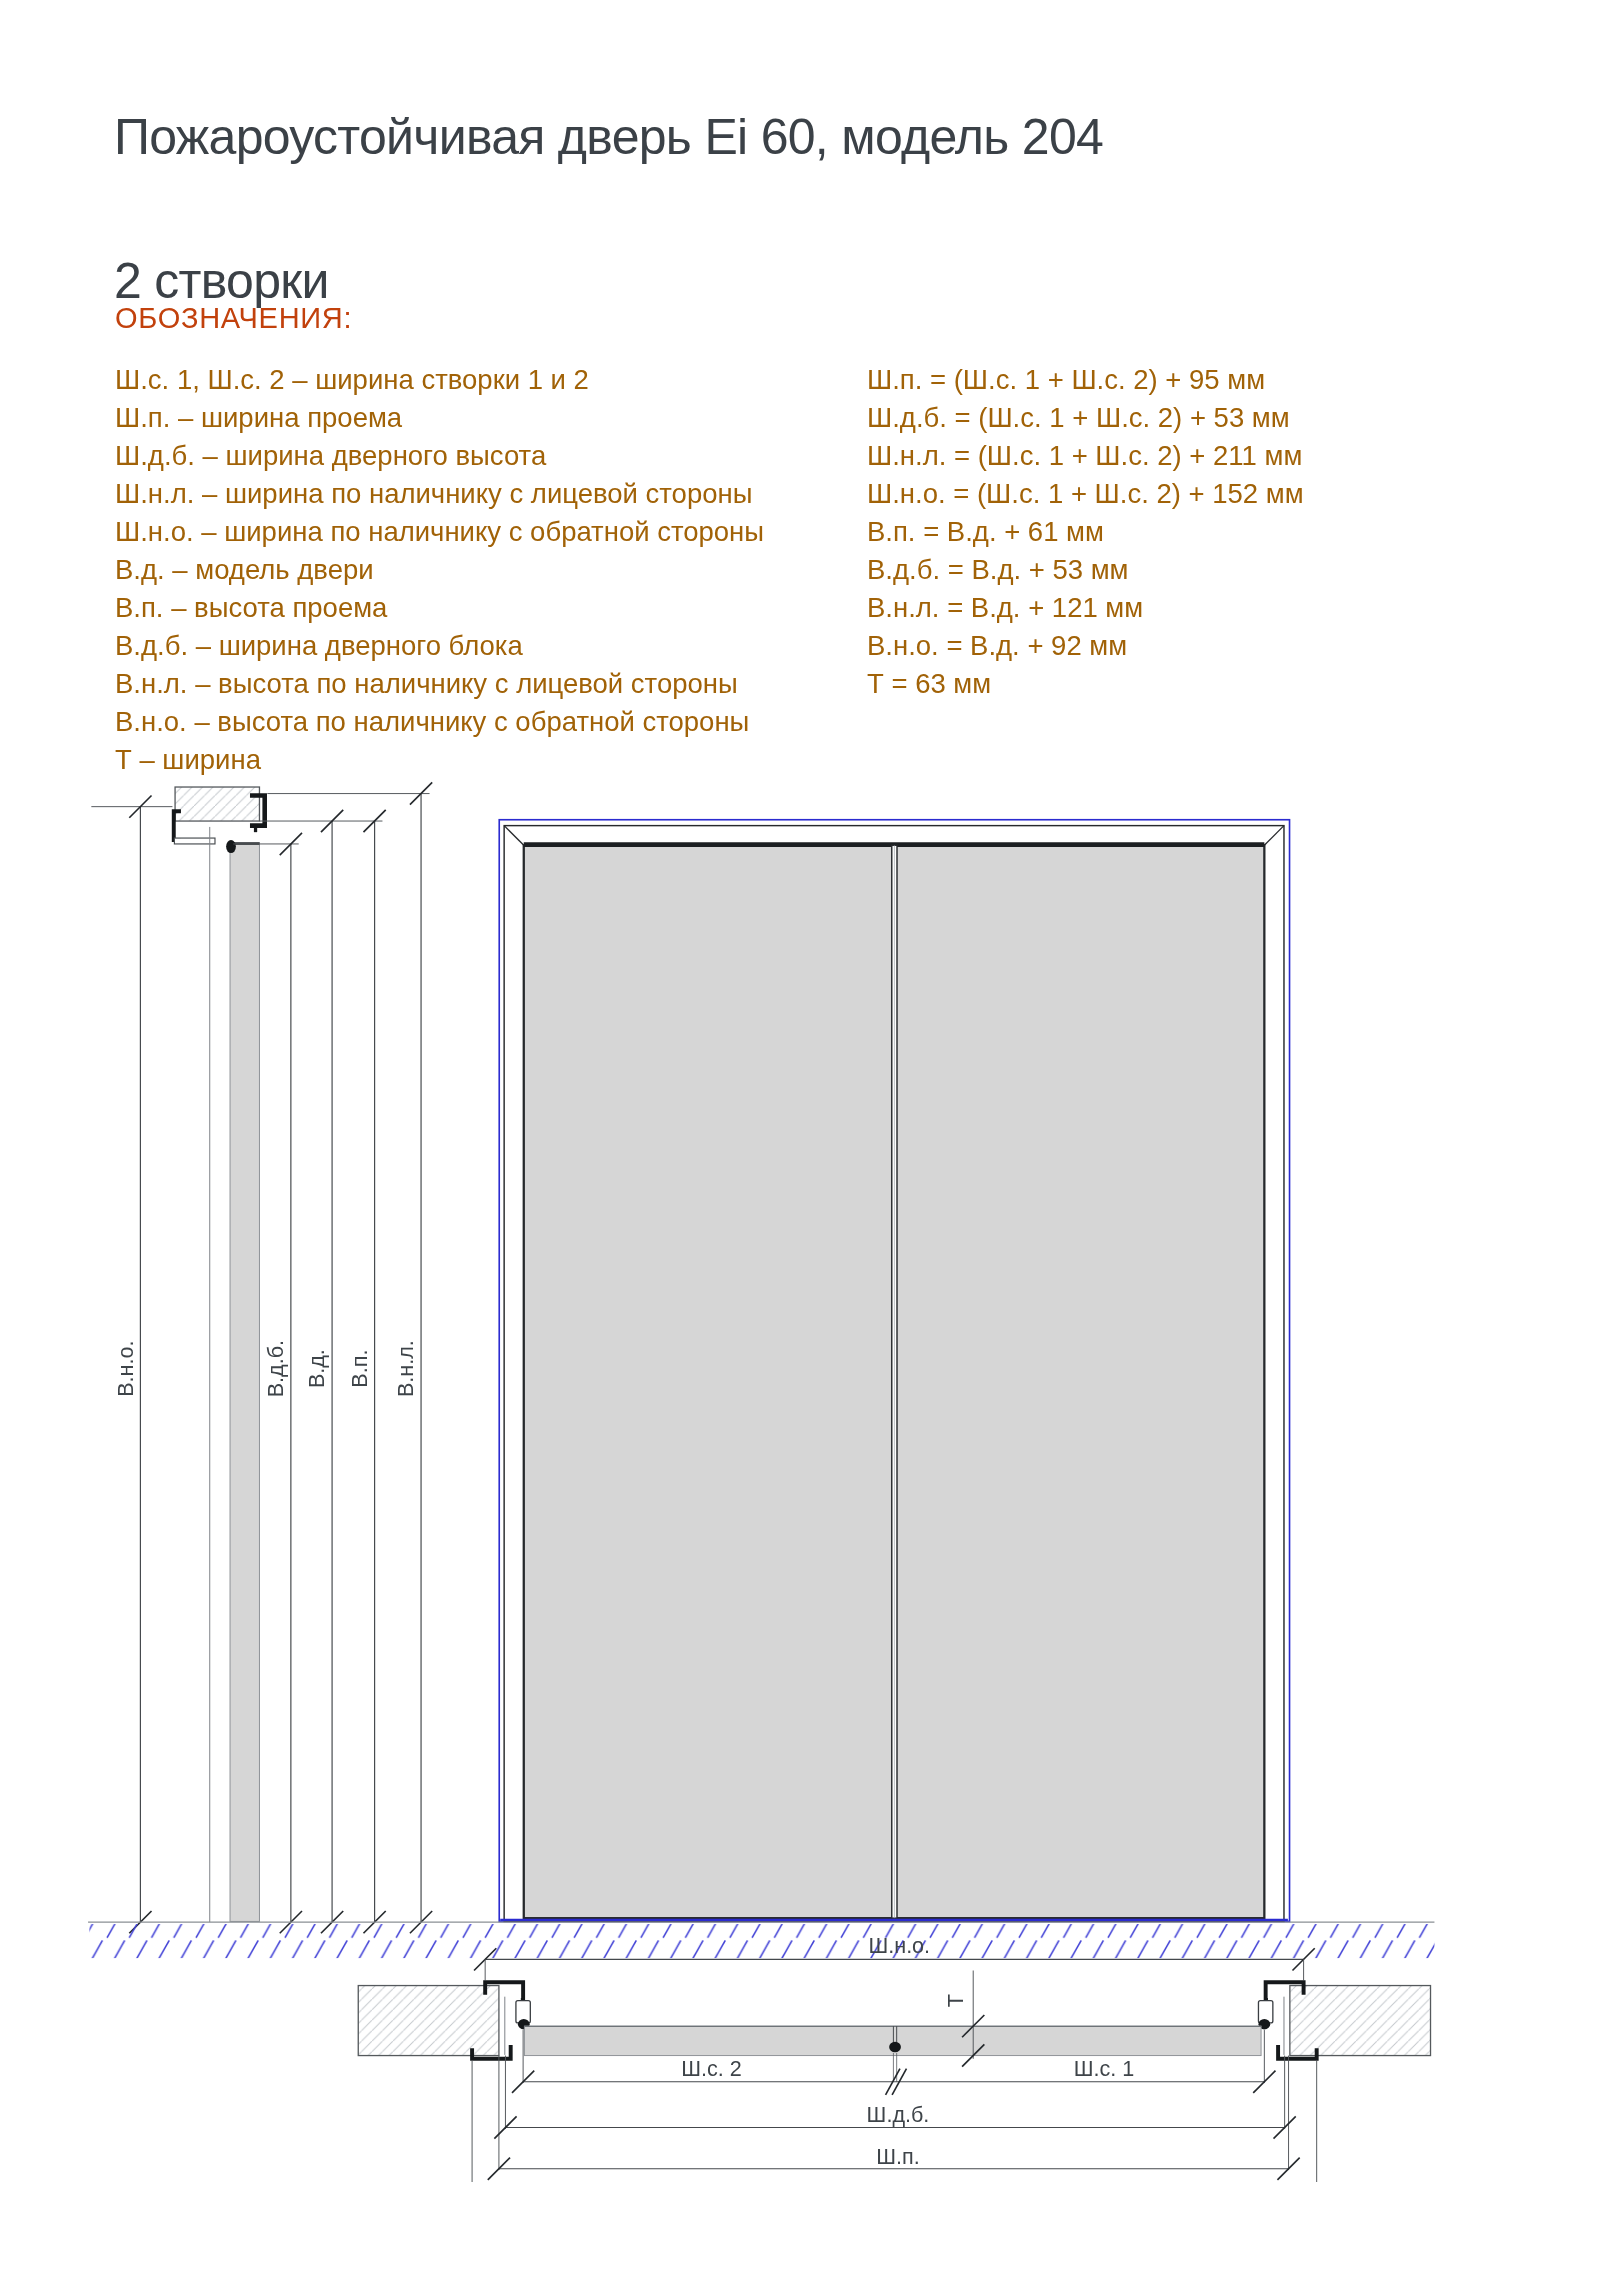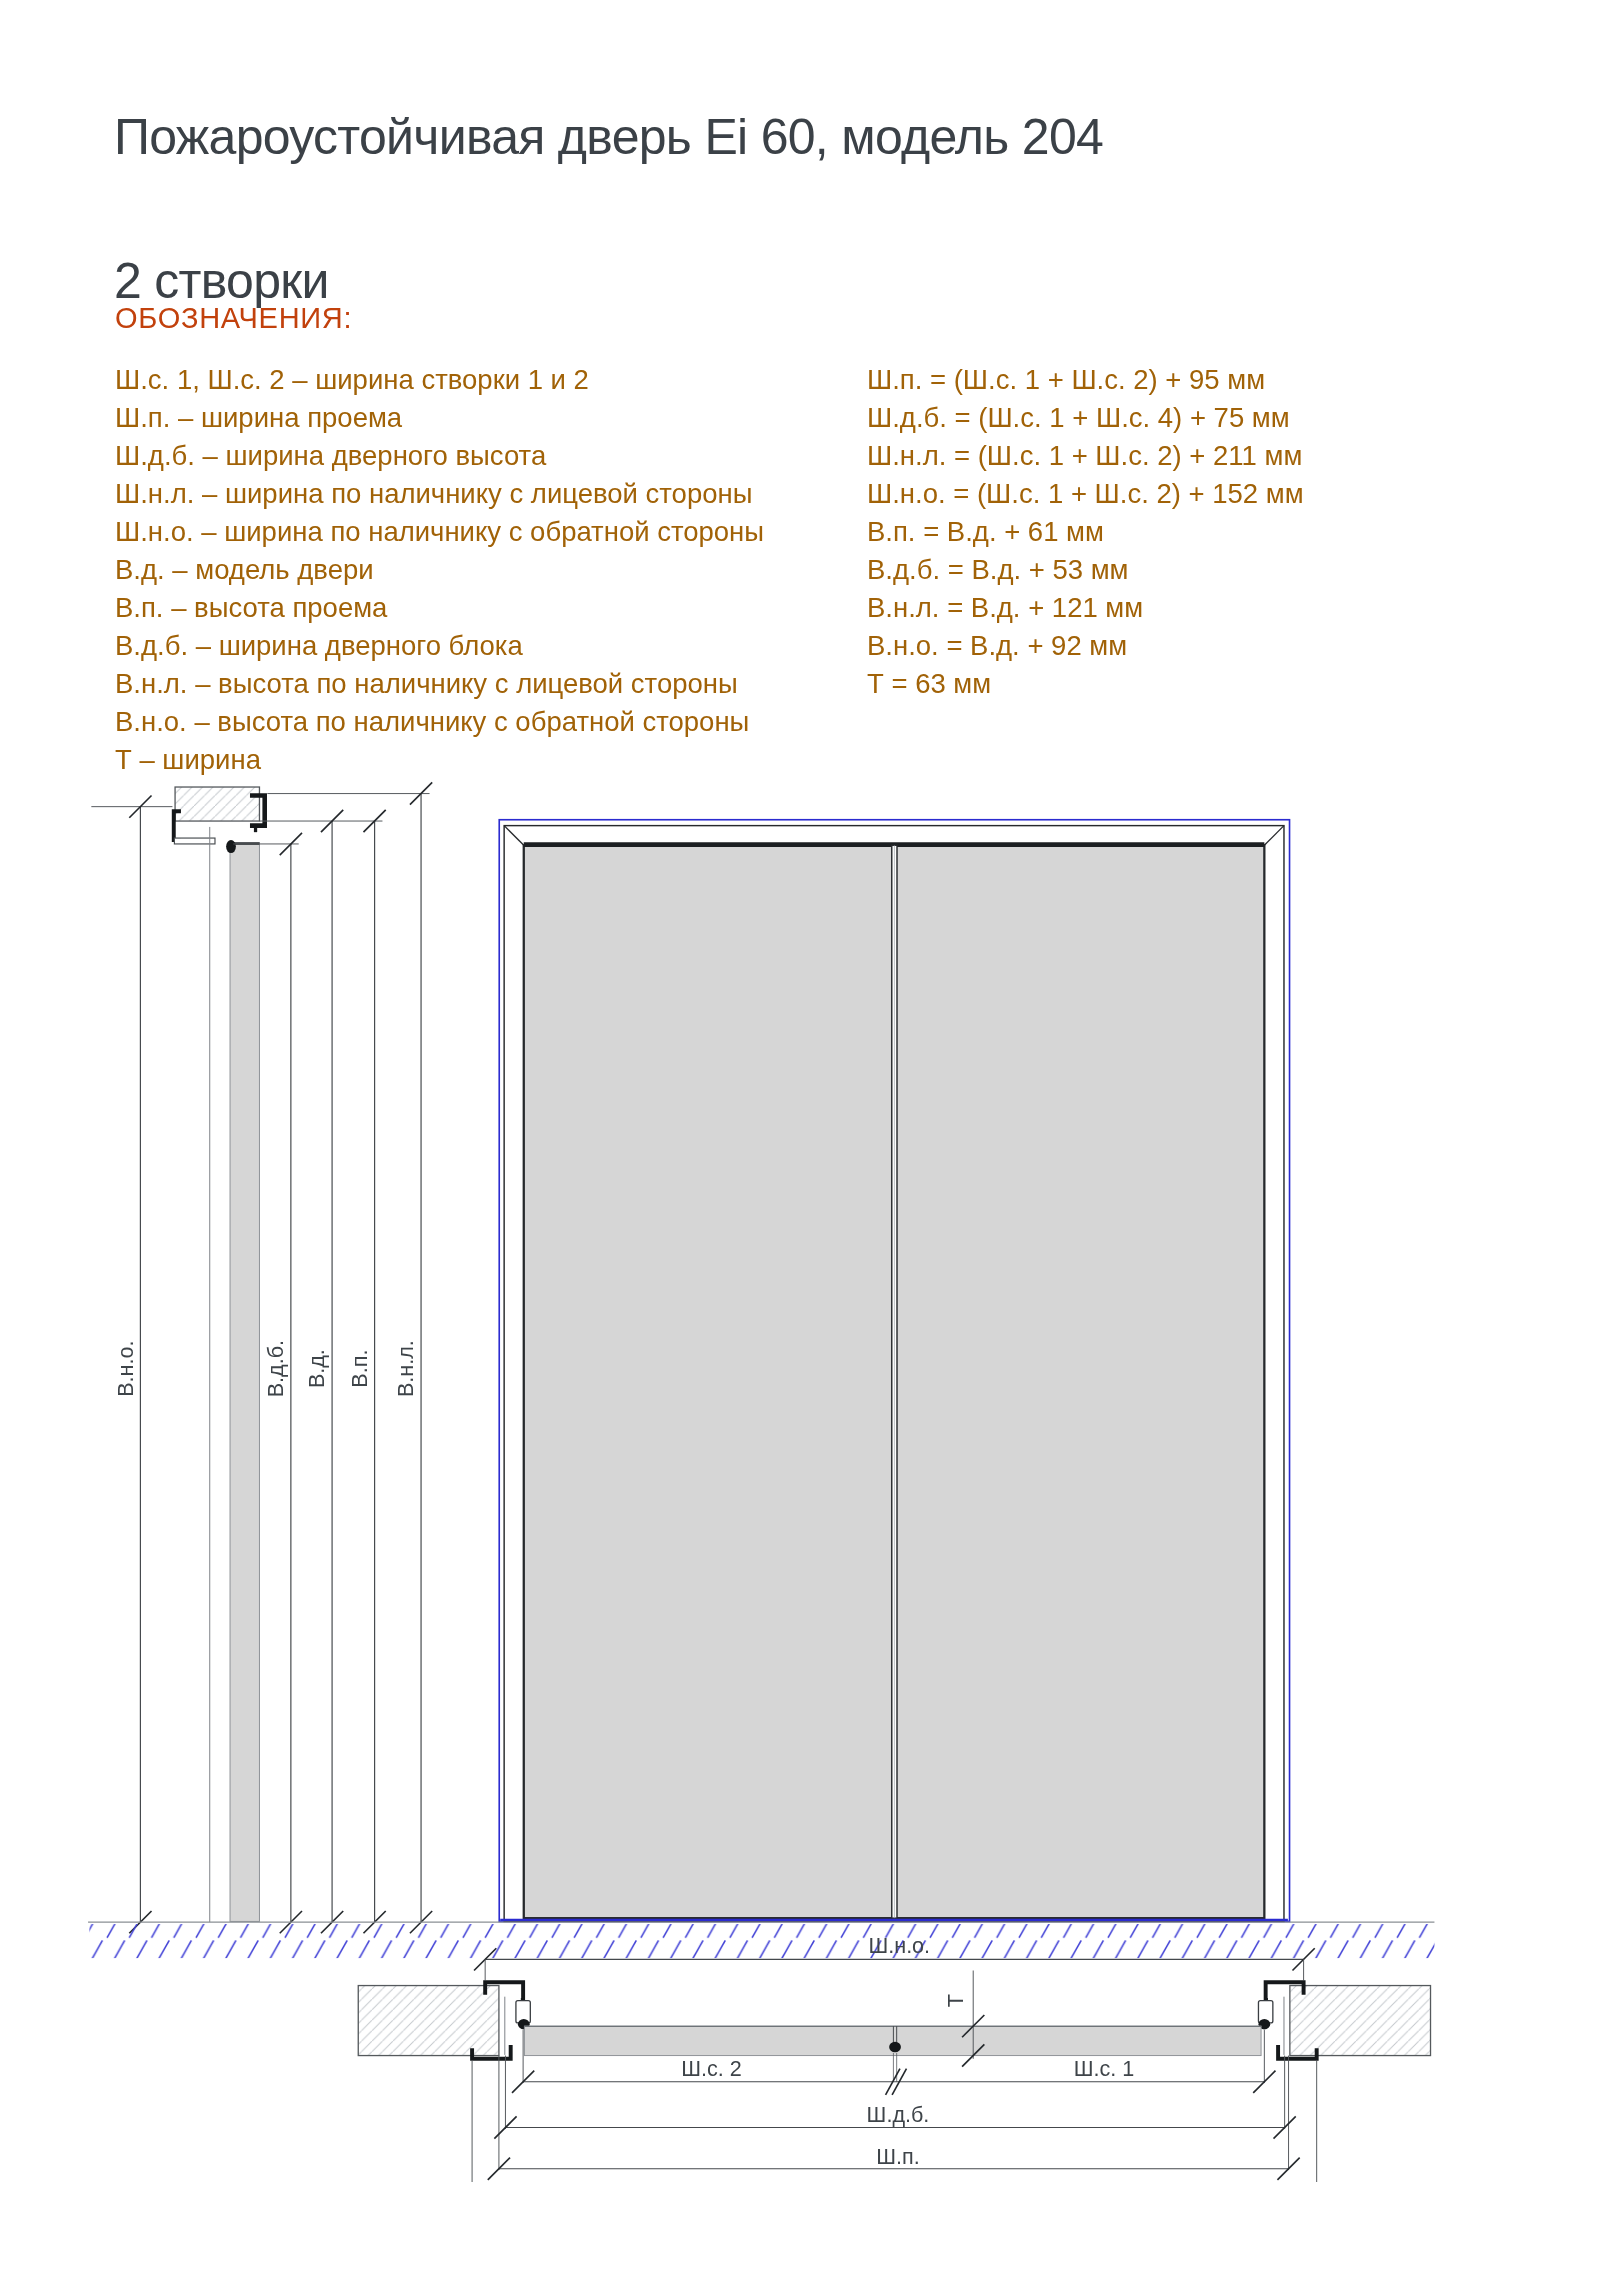--- a/index.html
+++ b/index.html
@@ -38,21 +38,21 @@
     <div>В.д. – модель двери</div>
     <div>В.п. – высота проема</div>
     <div>В.д.б. – ширина дверного блока</div>
     <div>В.н.л. – высота по наличнику с лицевой стороны</div>
     <div>В.н.о. – высота по наличнику с обратной стороны</div>
     <div>Т – ширина</div>
   </div>
 
   <div class="legend-col right">
     <div>Ш.п. = (Ш.с. 1 + Ш.с. 2) + 95 мм</div>
-    <div>Ш.д.б. = (Ш.с. 1 + Ш.с. 4) + 75 мм</div>
+    <div>Ш.д.б. = (Ш.с. 1 + Ш.с. 2) + 53 мм</div>
     <div>Ш.н.л. = (Ш.с. 1 + Ш.с. 2)  + 211 мм</div>
     <div>Ш.н.о. = (Ш.с. 1 + Ш.с. 2) + 152 мм</div>
     <div>В.п. = В.д. + 61 мм</div>
     <div>В.д.б. = В.д. + 53 мм</div>
     <div>В.н.л. = В.д. + 121 мм</div>
     <div>В.н.о. = В.д. + 92 мм</div>
     <div>Т = 63 мм</div>
   </div>
 
   <svg style="position:absolute;left:0;top:0;" width="1622" height="2295" viewBox="0 0 2479 3508">

